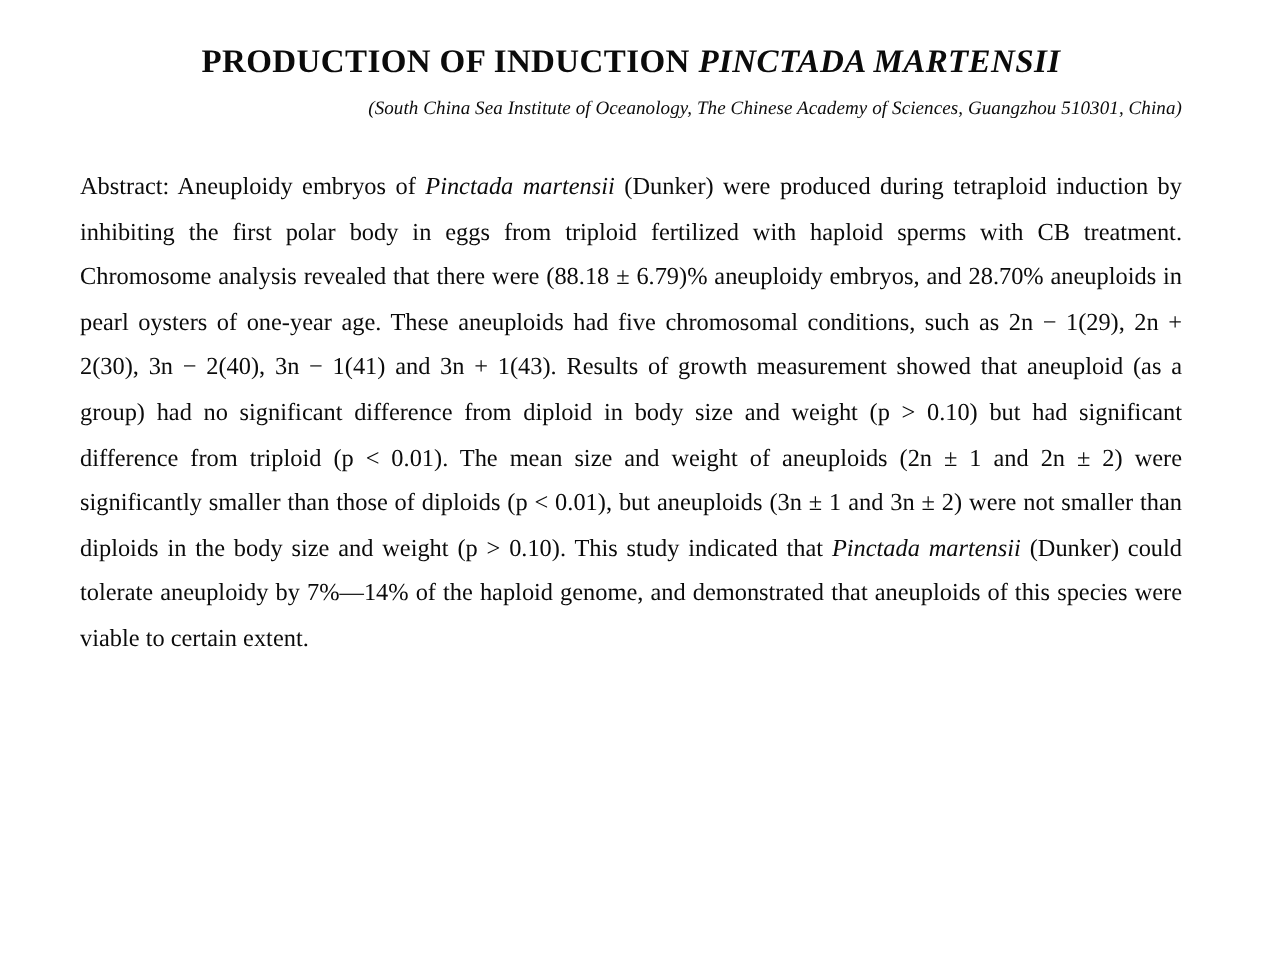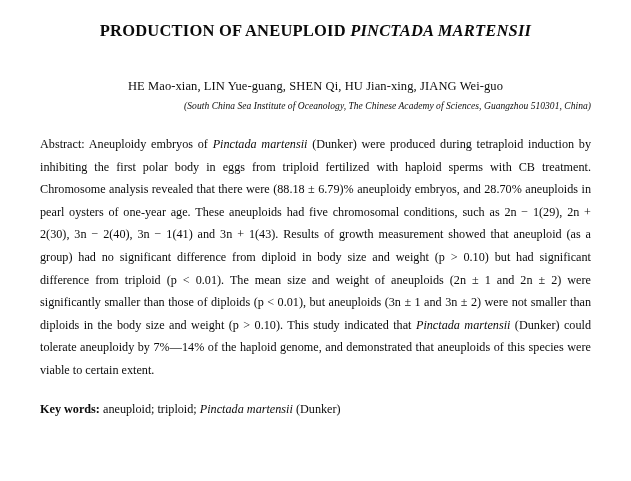--- a/index.html
+++ b/index.html
@@ -70,31 +70,26 @@
     font-style: italic;
   }
 </style>
 </head>
 <body>
 
 <div class="page">
 
   <div class="title-block">
     <div class="title-line">
-      <span>PRODUCTION OF ANEUPLOID </span><span class="ital">PINCTADA MARTENSII</span>
+      <span>PRODUCTION OF INDUCTION </span><span class="ital">PINCTADA MARTENSII</span>
     </div>
   </div>
 
-  <div class="authors">HE Mao-xian, LIN Yue-guang, SHEN Qi, HU Jian-xing, JIANG Wei-guo</div>
 
   <div class="affiliation">(South China Sea Institute of Oceanology, The Chinese Academy of Sciences, Guangzhou 510301, China)</div>
 
   <div class="abstract">
     <span class="lbl">Abstract:</span>
     <span>Aneuploidy embryos of <span class="ital">Pinctada martensii</span> (Dunker) were produced during tetraploid induction by inhibiting the first polar body in eggs from triploid fertilized with haploid sperms with CB treatment. Chromosome analysis revealed that there were (88.18 ± 6.79)% aneuploidy embryos, and 28.70% aneuploids in pearl oysters of one-year age. These aneuploids had five chromosomal conditions, such as 2n − 1(29), 2n + 2(30), 3n − 2(40), 3n − 1(41) and 3n + 1(43). Results of growth measurement showed that aneuploid (as a group) had no significant difference from diploid in body size and weight (p &gt; 0.10) but had significant difference from triploid (p &lt; 0.01). The mean size and weight of aneuploids (2n ± 1 and 2n ± 2) were significantly smaller than those of diploids (p &lt; 0.01), but aneuploids (3n ± 1 and 3n ± 2) were not smaller than diploids in the body size and weight (p &gt; 0.10). This study indicated that <span class="ital">Pinctada martensii</span> (Dunker) could tolerate aneuploidy by 7%—14% of the haploid genome, and demonstrated that aneuploids of this species were viable to certain extent.</span>
   </div>
 
-  <div class="keywords">
-    <span class="lbl">Key words:</span>
-    <span>aneuploid; triploid; <span class="ital">Pinctada martensii</span> (Dunker)</span>
-  </div>
 
 </div>
 
 </body></html>

